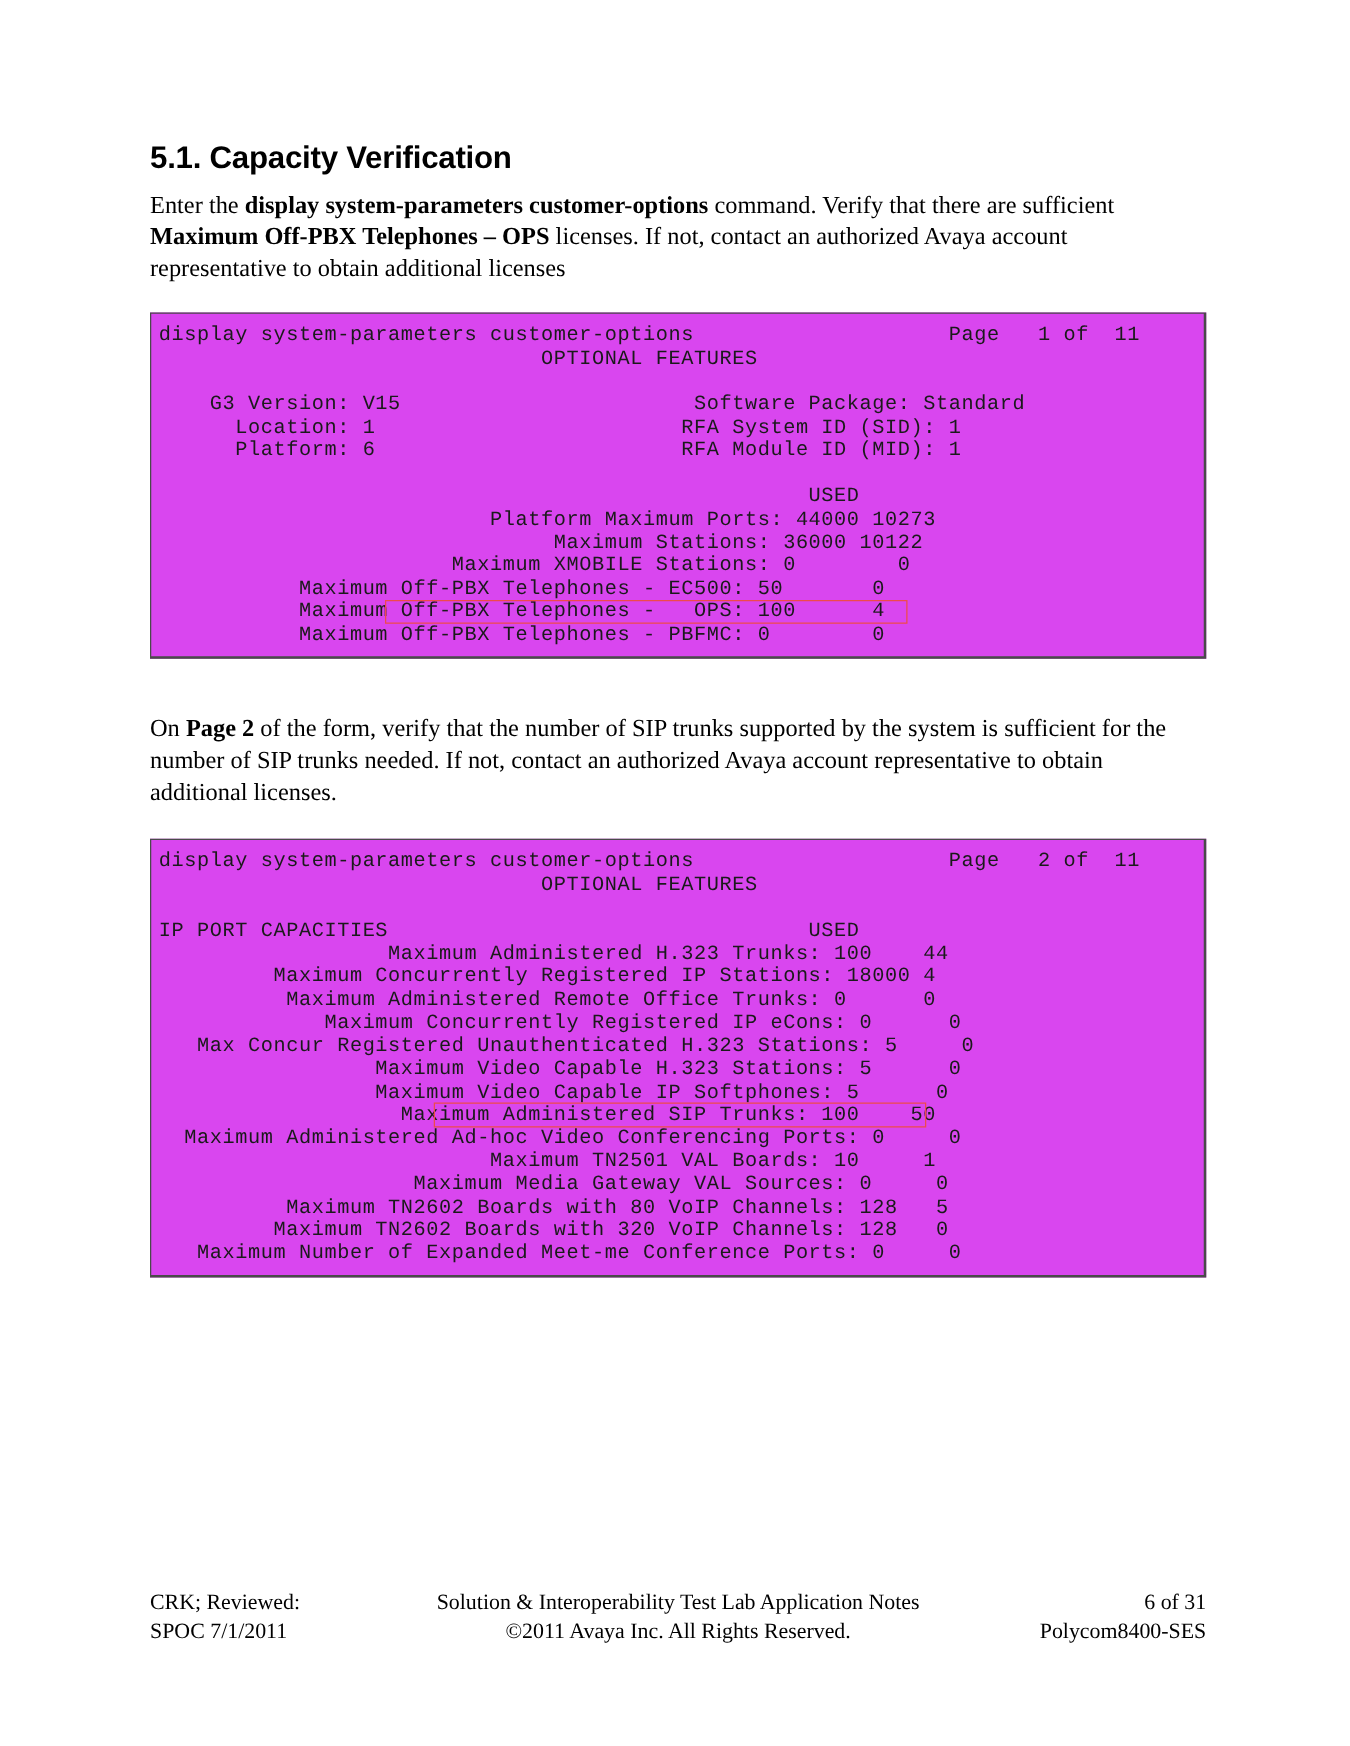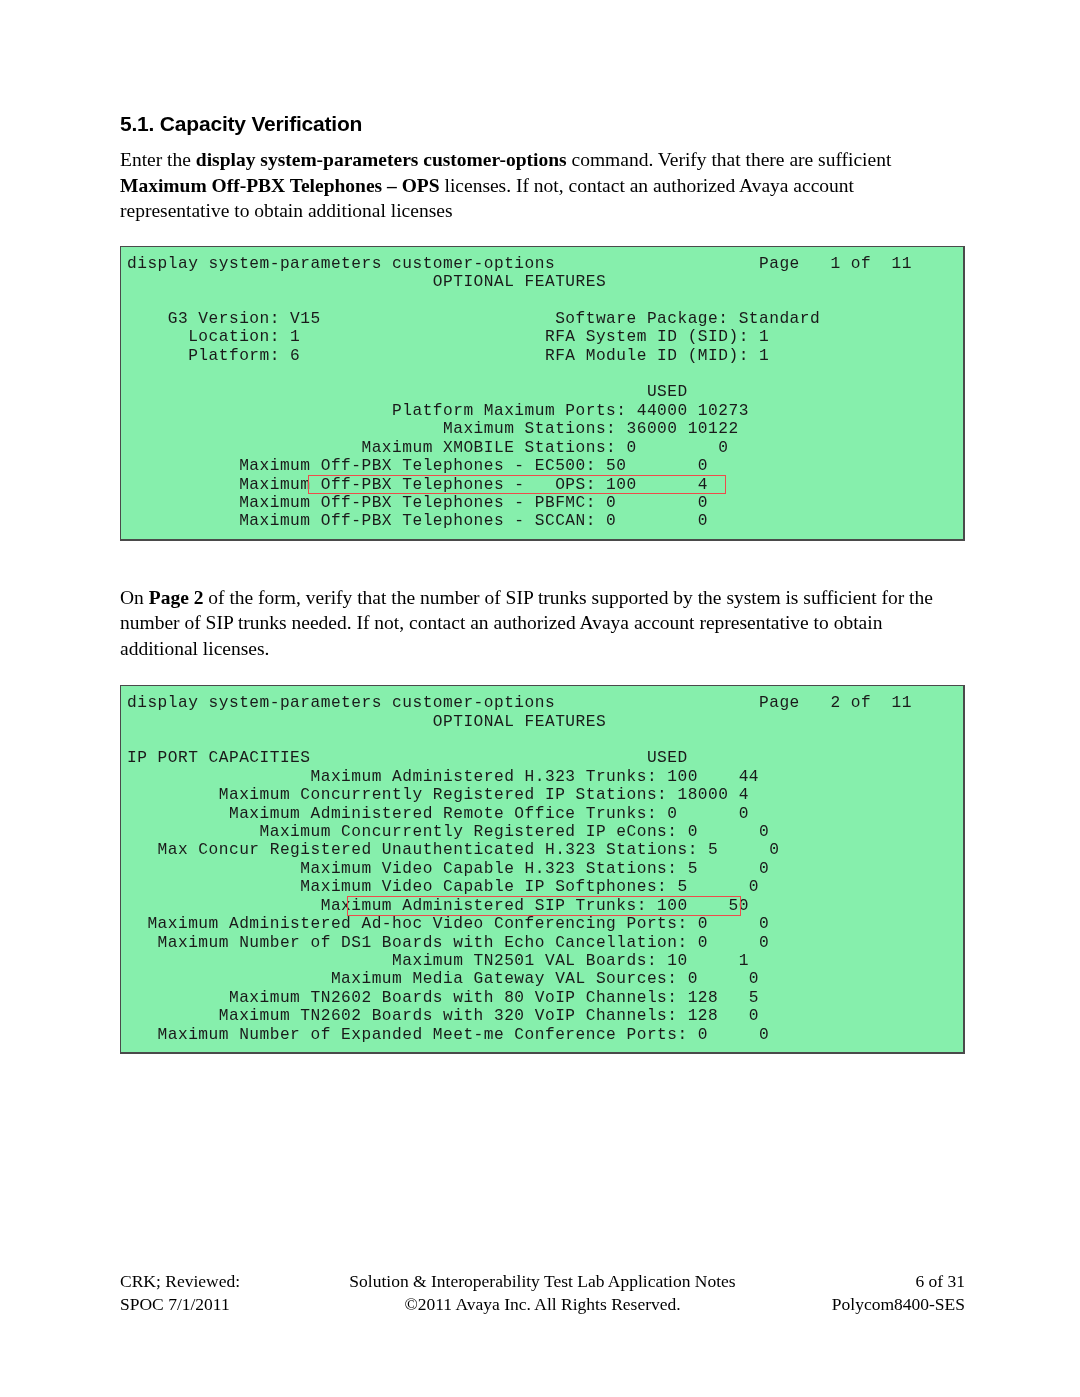--- a/index.html
+++ b/index.html
@@ -24,38 +24,38 @@
   .content {
     position: absolute;
     left: 120px;
     top: 112px;
     width: 845px;
   }
 
   
   h2.section-heading {
     font-family: "Liberation Sans", sans-serif;
-    font-size: 21px;
+    font-size: 25px;
     font-weight: bold;
     letter-spacing: -0.2px;
     margin: 0 0 11px 0;
     line-height: 1.15;
   }
   p.prose {
     font-family: "Liberation Serif", serif;
     font-size: 19.5px;
     line-height: 25.5px;
     margin: 0;
     text-align: left;
   }
   p.prose b { font-weight: bold; }
 
   
   .terminal {
-    background: #86efac;
+    background: #d946ef;
     border: 1px solid #4a4a4a;
     border-right-width: 2px;
     border-bottom-width: 2px;
     box-sizing: border-box;
     width: 845px;
     padding: 8px 0 8px 0;
     position: relative;
   }
   .term-line {
     font-family: "Liberation Mono", monospace;
@@ -126,21 +126,20 @@
         <div class="term-line">      Location: 1                        RFA System ID (SID): 1</div>
         <div class="term-line">      Platform: 6                        RFA Module ID (MID): 1</div>
         <div class="term-line blank">&nbsp;</div>
         <div class="term-line">                                                   USED</div>
         <div class="term-line">                          Platform Maximum Ports: 44000 10273</div>
         <div class="term-line">                               Maximum Stations: 36000 10122</div>
         <div class="term-line">                       Maximum XMOBILE Stations: 0        0</div>
         <div class="term-line">           Maximum Off-PBX Telephones - EC500: 50       0</div>
         <div class="term-line boxed box-ops">           Maximum Off-PBX Telephones -   OPS: 100      4</div>
         <div class="term-line">           Maximum Off-PBX Telephones - PBFMC: 0        0</div>
-        <div class="term-line">           Maximum Off-PBX Telephones - SCCAN: 0        0</div>
       </div>
 
     <div class="gap-after-term-1"></div>
 
     <p class="prose"><span>On </span><b>Page 2</b><span> of the form, verify that the number of SIP trunks supported by the system is sufficient for the number of SIP trunks needed. If not, contact an authorized Avaya account representative to obtain additional licenses.</span></p>
 
     <div class="gap-after-prose-2"></div>
 
     <div class="terminal">
         <div class="term-line">display system-parameters customer-options                    Page   2 of  11</div>
@@ -149,21 +148,20 @@
         <div class="term-line">IP PORT CAPACITIES                                 USED</div>
         <div class="term-line">                  Maximum Administered H.323 Trunks: 100    44</div>
         <div class="term-line">         Maximum Concurrently Registered IP Stations: 18000 4</div>
         <div class="term-line">          Maximum Administered Remote Office Trunks: 0      0</div>
         <div class="term-line">             Maximum Concurrently Registered IP eCons: 0      0</div>
         <div class="term-line">   Max Concur Registered Unauthenticated H.323 Stations: 5     0</div>
         <div class="term-line">                 Maximum Video Capable H.323 Stations: 5      0</div>
         <div class="term-line">                 Maximum Video Capable IP Softphones: 5      0</div>
         <div class="term-line boxed box-sip">                   Maximum Administered SIP Trunks: 100    50</div>
         <div class="term-line">  Maximum Administered Ad-hoc Video Conferencing Ports: 0     0</div>
-        <div class="term-line">   Maximum Number of DS1 Boards with Echo Cancellation: 0     0</div>
         <div class="term-line">                          Maximum TN2501 VAL Boards: 10     1</div>
         <div class="term-line">                    Maximum Media Gateway VAL Sources: 0     0</div>
         <div class="term-line">          Maximum TN2602 Boards with 80 VoIP Channels: 128   5</div>
         <div class="term-line">         Maximum TN2602 Boards with 320 VoIP Channels: 128   0</div>
         <div class="term-line">   Maximum Number of Expanded Meet-me Conference Ports: 0     0</div>
       </div>
 
   </div>
 
   <div class="footer">

